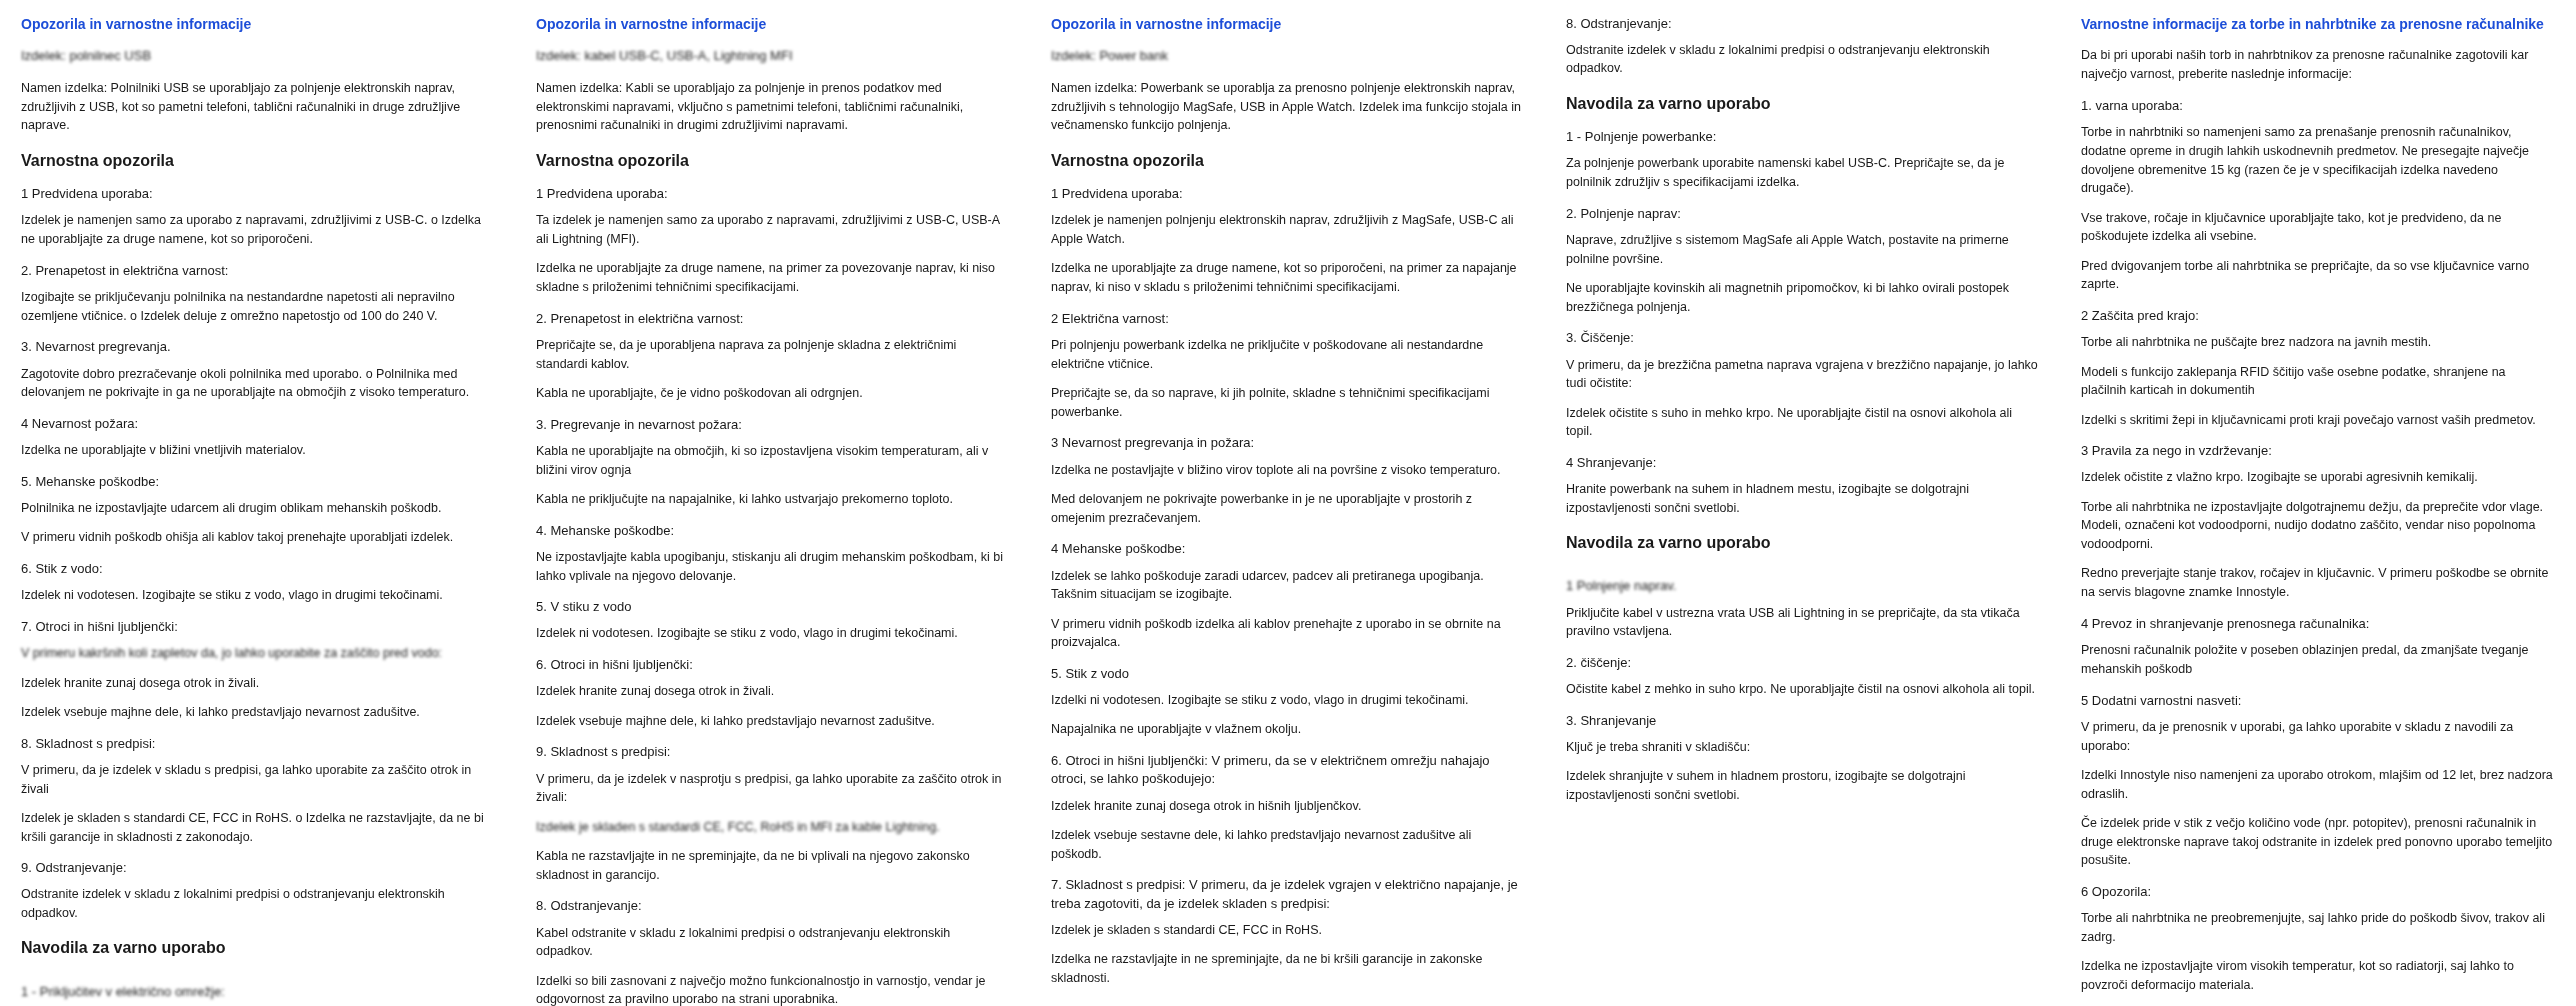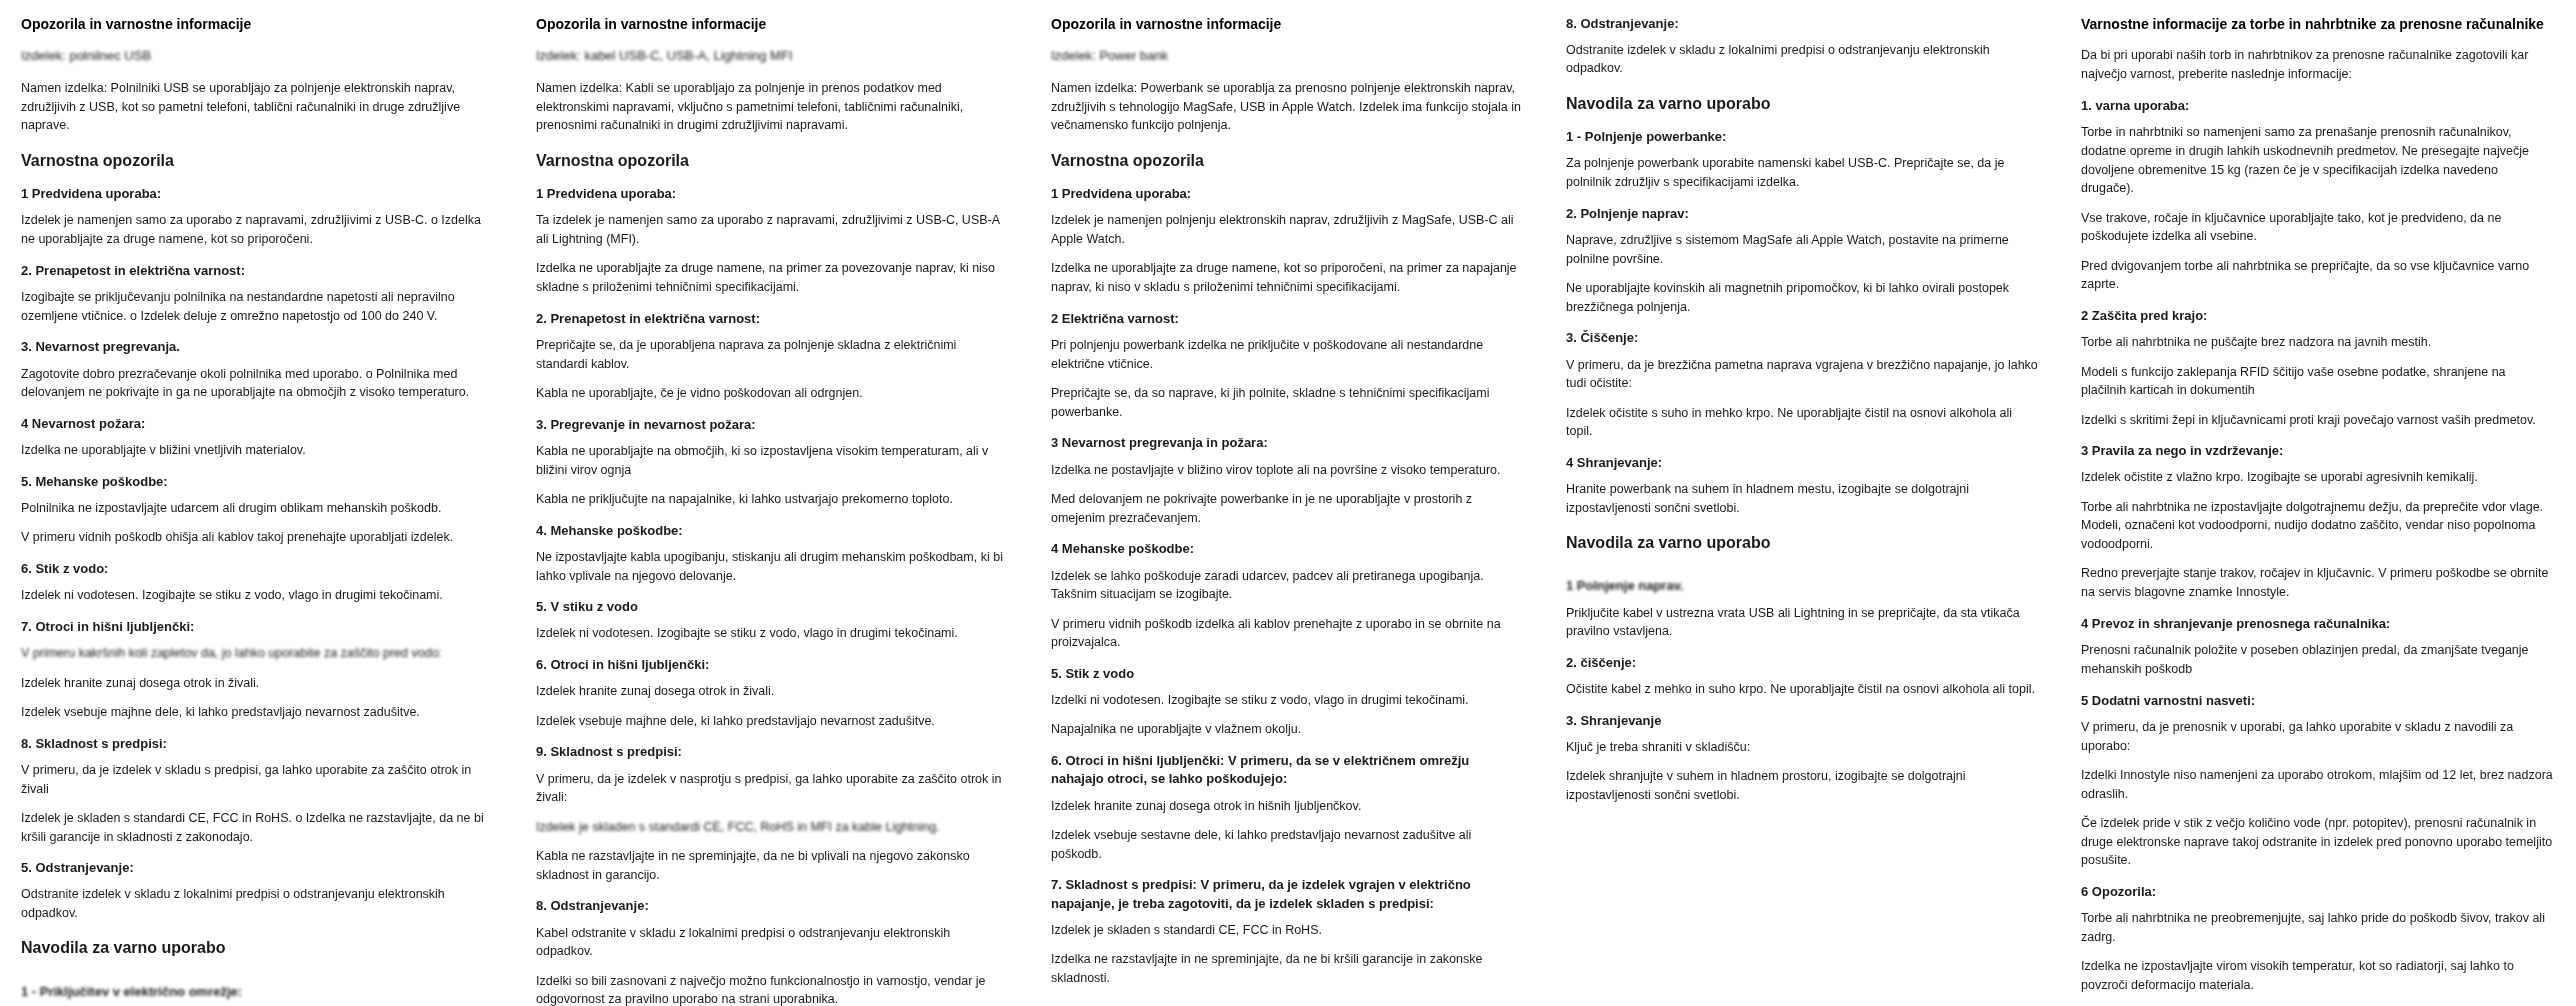--- a/index.html
+++ b/index.html
@@ -29,36 +29,36 @@
   .col-2 { width: 515px; }
   .col-3 { width: 515px; }
   .col-4 { width: 515px; }
   .col-5 { width: 515px; }
 
   .doc-title {
     font-size: 14px;
     font-weight: bold;
     line-height: 1.35;
     margin: 0 0 13px 0;
-    color: #000000;
+    color: #1d4ed8;
   }
   .lead {
     font-size: 13px;
     line-height: 1.5;
     margin: 0 0 13px 0;
   }
   .sec-head {
     font-size: 16px;
     font-weight: bold;
     margin: 14.5px 0 9.7px 0;
     line-height: 1.4;
   }
   .sub-head {
     font-size: 13px;
-    font-weight: bold;
+    font-weight: normal;
     margin: 13px 0 8px 0;
     line-height: 1.4;
   }
   p.body {
     font-size: 12.5px;
     line-height: 1.5;
     margin: 0 0 10.5px 0;
   }
   .blur {
     filter: blur(1.8px);
@@ -90,21 +90,21 @@
     <p class="body">V primeru vidnih poškodb ohišja ali kablov takoj prenehajte uporabljati izdelek.</p>
     <div class="sub-head">6. Stik z vodo:</div>
     <p class="body">Izdelek ni vodotesen. Izogibajte se stiku z vodo, vlago in drugimi tekočinami.</p>
     <div class="sub-head">7. Otroci in hišni ljubljenčki:</div>
     <p class="body blur">V primeru kakršnih koli zapletov da, jo lahko uporabite za zaščito pred vodo:</p>
     <p class="body">Izdelek hranite zunaj dosega otrok in živali.</p>
     <p class="body">Izdelek vsebuje majhne dele, ki lahko predstavljajo nevarnost zadušitve.</p>
     <div class="sub-head">8. Skladnost s predpisi:</div>
     <p class="body">V primeru, da je izdelek v skladu s predpisi, ga lahko uporabite za zaščito otrok in živali</p>
     <p class="body">Izdelek je skladen s standardi CE, FCC in RoHS. o Izdelka ne razstavljajte, da ne bi kršili garancije in skladnosti z zakonodajo.</p>
-    <div class="sub-head">5. Odstranjevanje:</div>
+    <div class="sub-head">9. Odstranjevanje:</div>
     <p class="body">Odstranite izdelek v skladu z lokalnimi predpisi o odstranjevanju elektronskih odpadkov.</p>
     <div class="sec-head">Navodila za varno uporabo</div>
     <div class="sub-head blur">1 - Priključitev v električno omrežje:</div>
     <p class="body">Priključite polnilnik v električno vtičnico in se prepričajte, da je kabel trdno pritrjen na vrata USB-C.</p>
     
     
     
     
     
   </div>

